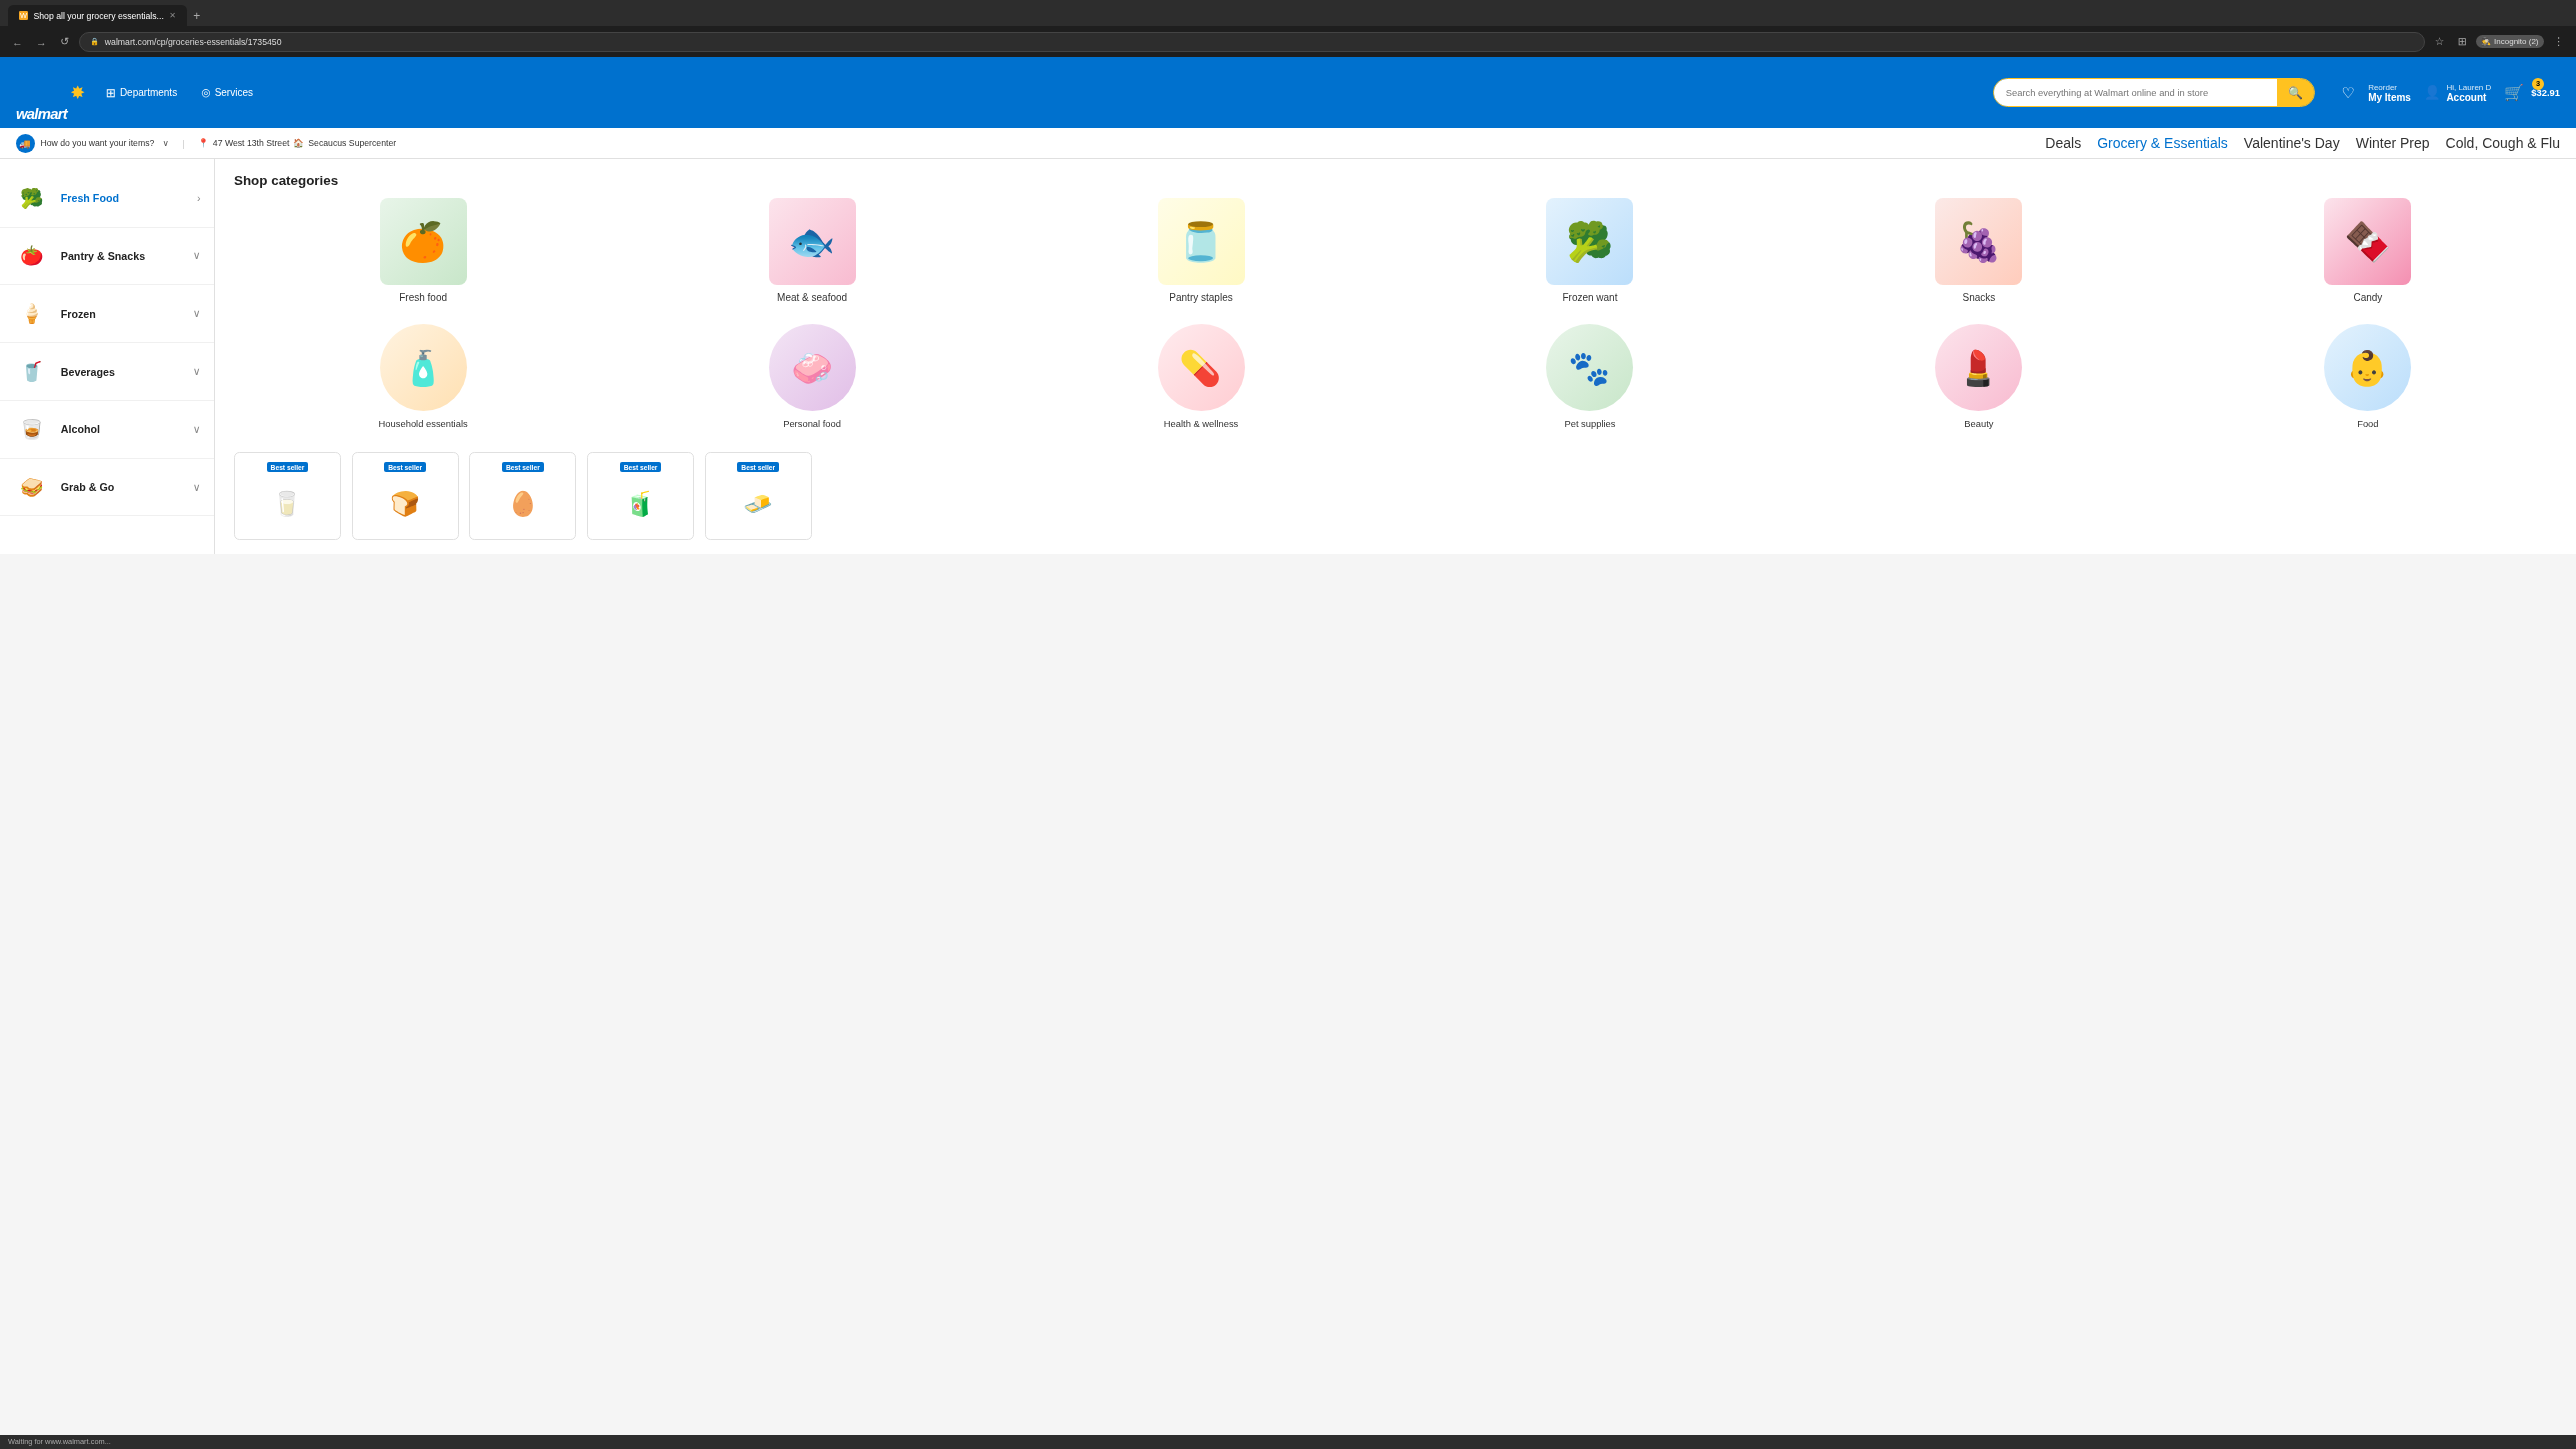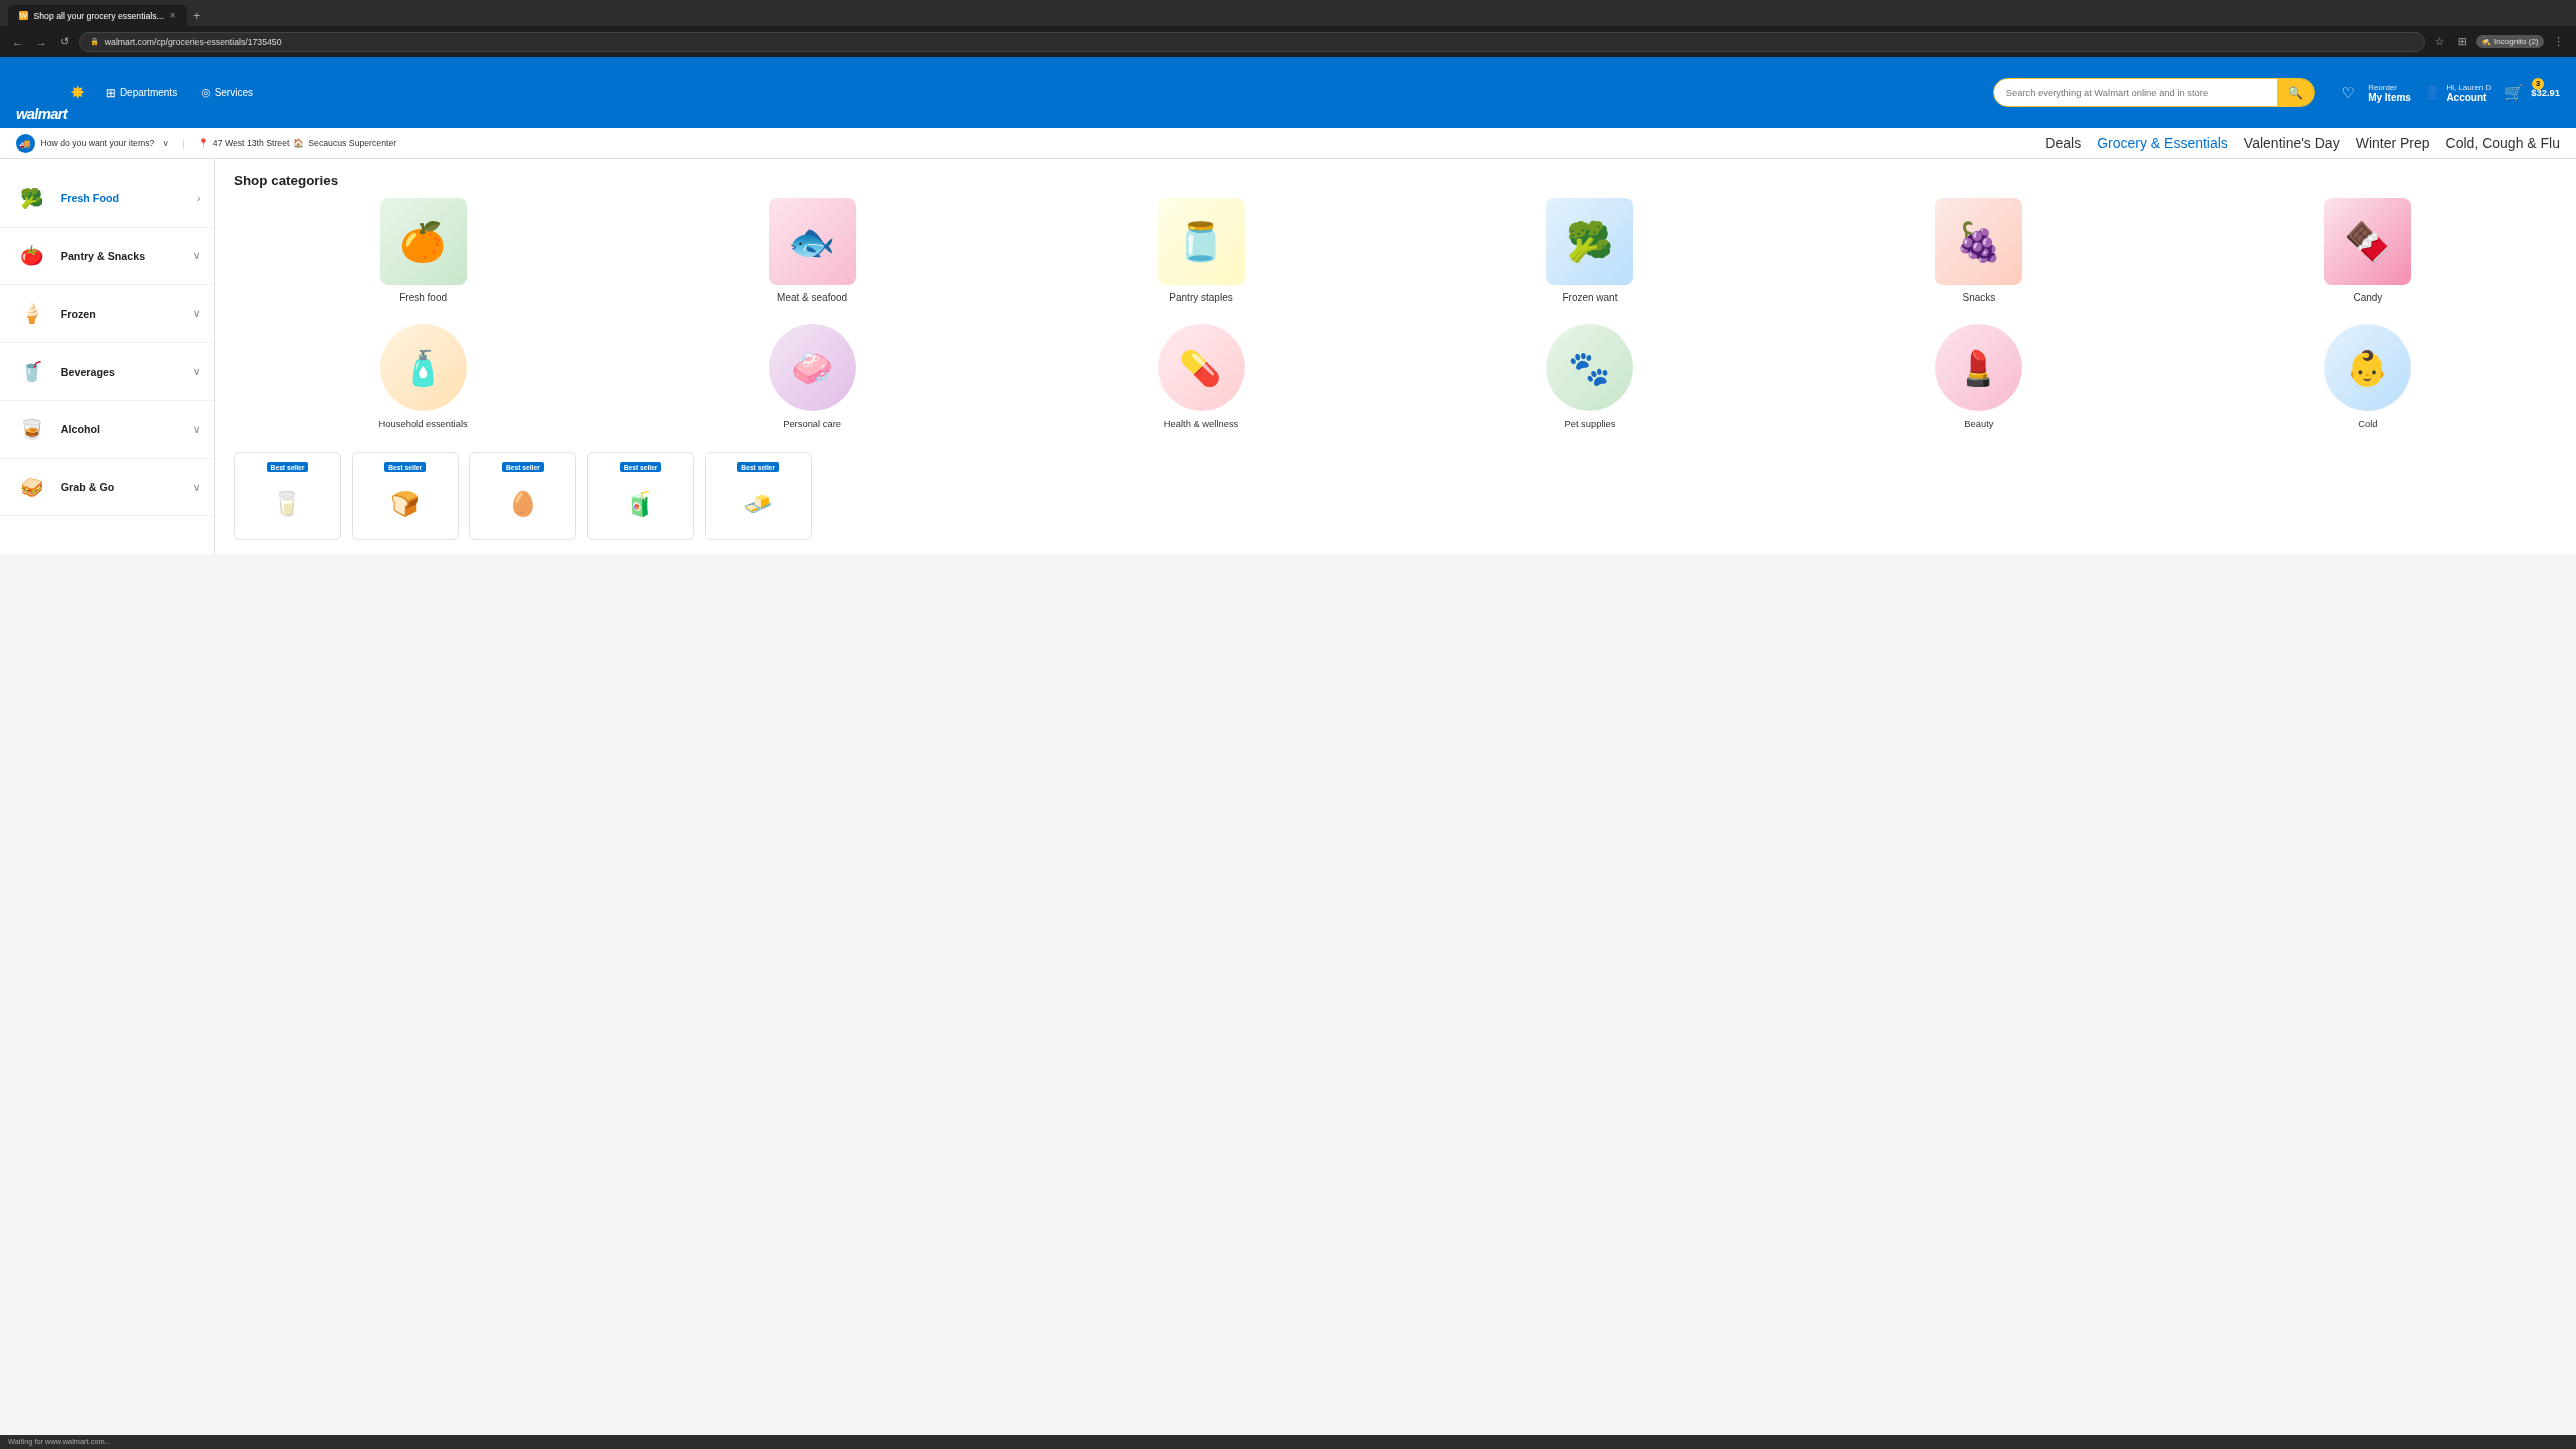--- a/index.html
+++ b/index.html
@@ -276,41 +276,41 @@
 
     <div class="essentials-grid">
 
       <div class="essential-card">
         <div class="essential-card-img household-bg">🧴</div>
         <div class="essential-card-label">Household essentials</div>
       </div>
 
       <div class="essential-card">
         <div class="essential-card-img personal-bg">🧼</div>
-        <div class="essential-card-label">Personal care</div>
+        <div class="essential-card-label">Personal food</div>
       </div>
 
       <div class="essential-card">
         <div class="essential-card-img health-bg">💊</div>
         <div class="essential-card-label">Health &amp; wellness</div>
       </div>
 
       <div class="essential-card">
         <div class="essential-card-img pet-bg">🐾</div>
         <div class="essential-card-label">Pet supplies</div>
       </div>
 
       <div class="essential-card">
         <div class="essential-card-img beauty-bg">💄</div>
         <div class="essential-card-label">Beauty</div>
       </div>
 
       <div class="essential-card">
         <div class="essential-card-img baby-bg">👶</div>
-        <div class="essential-card-label">Cold</div>
+        <div class="essential-card-label">Food</div>
       </div>
 
     </div>
 
     <div class="best-seller-row">
       <div class="best-seller-card">
         <div class="best-seller-badge">Best seller</div>
         <div style="font-size:24px; height:54px; display:flex; align-items:center; justify-content:center;">🥛</div>
       </div>
       <div class="best-seller-card">

